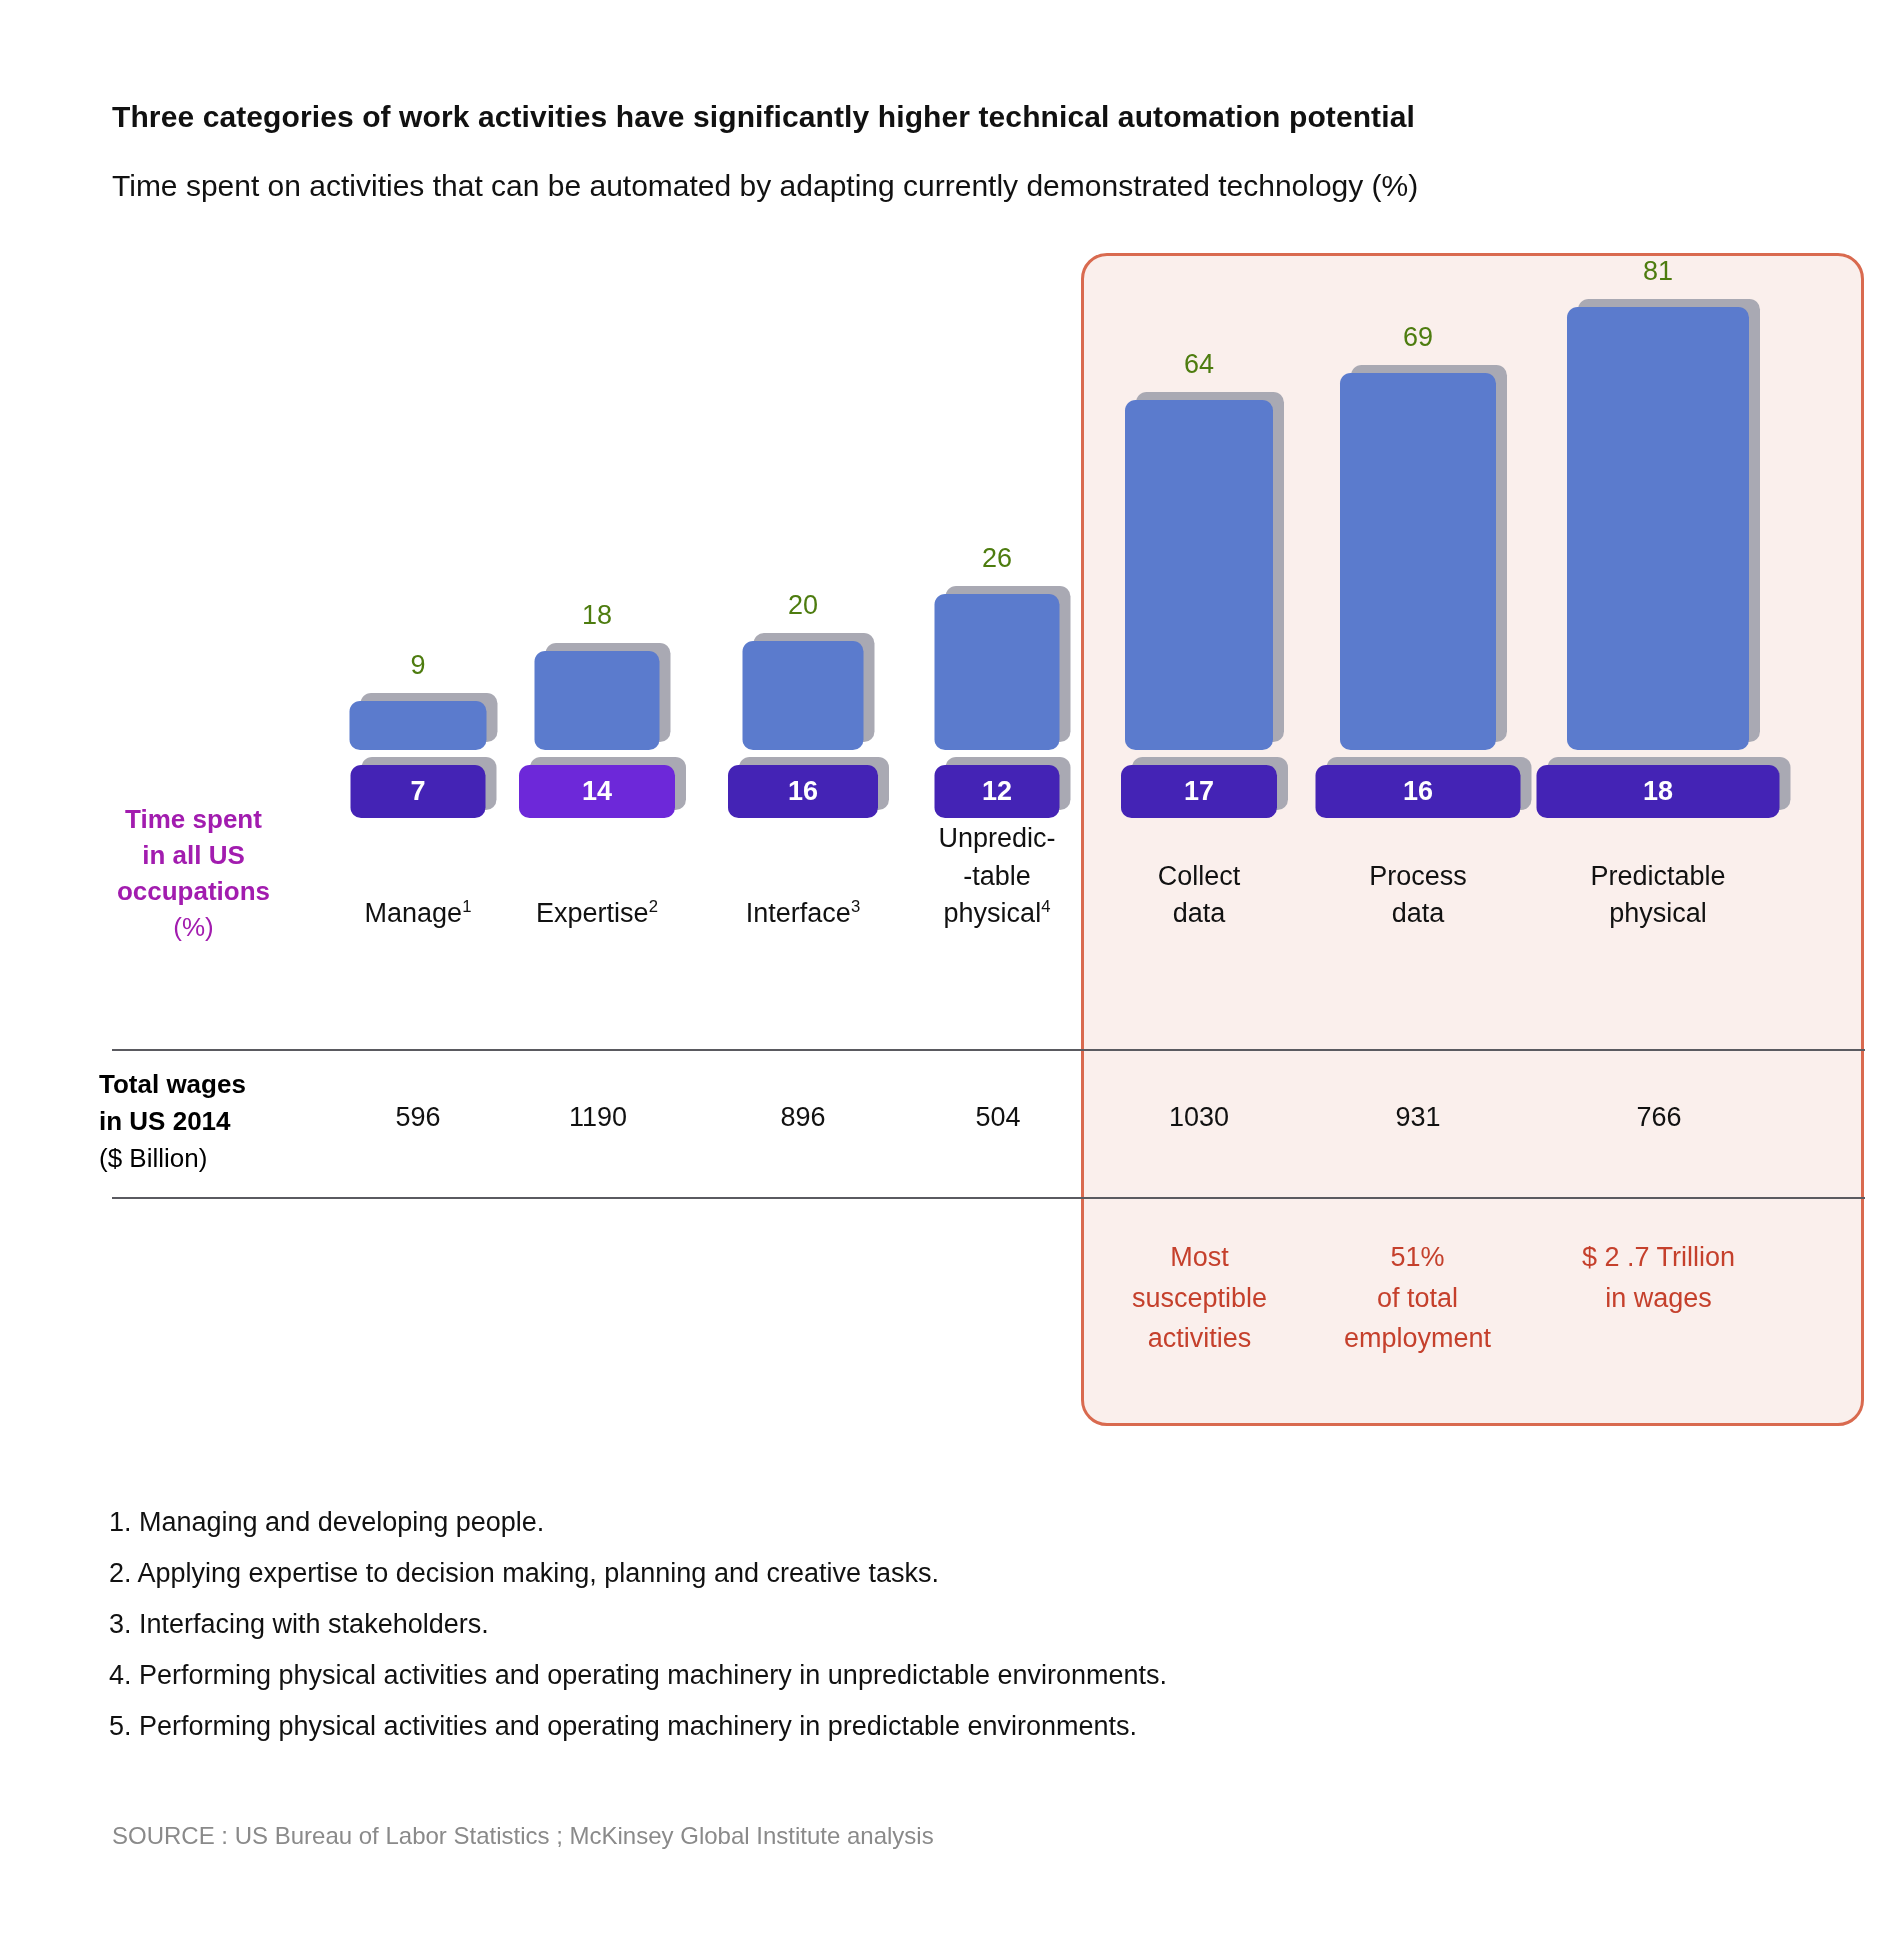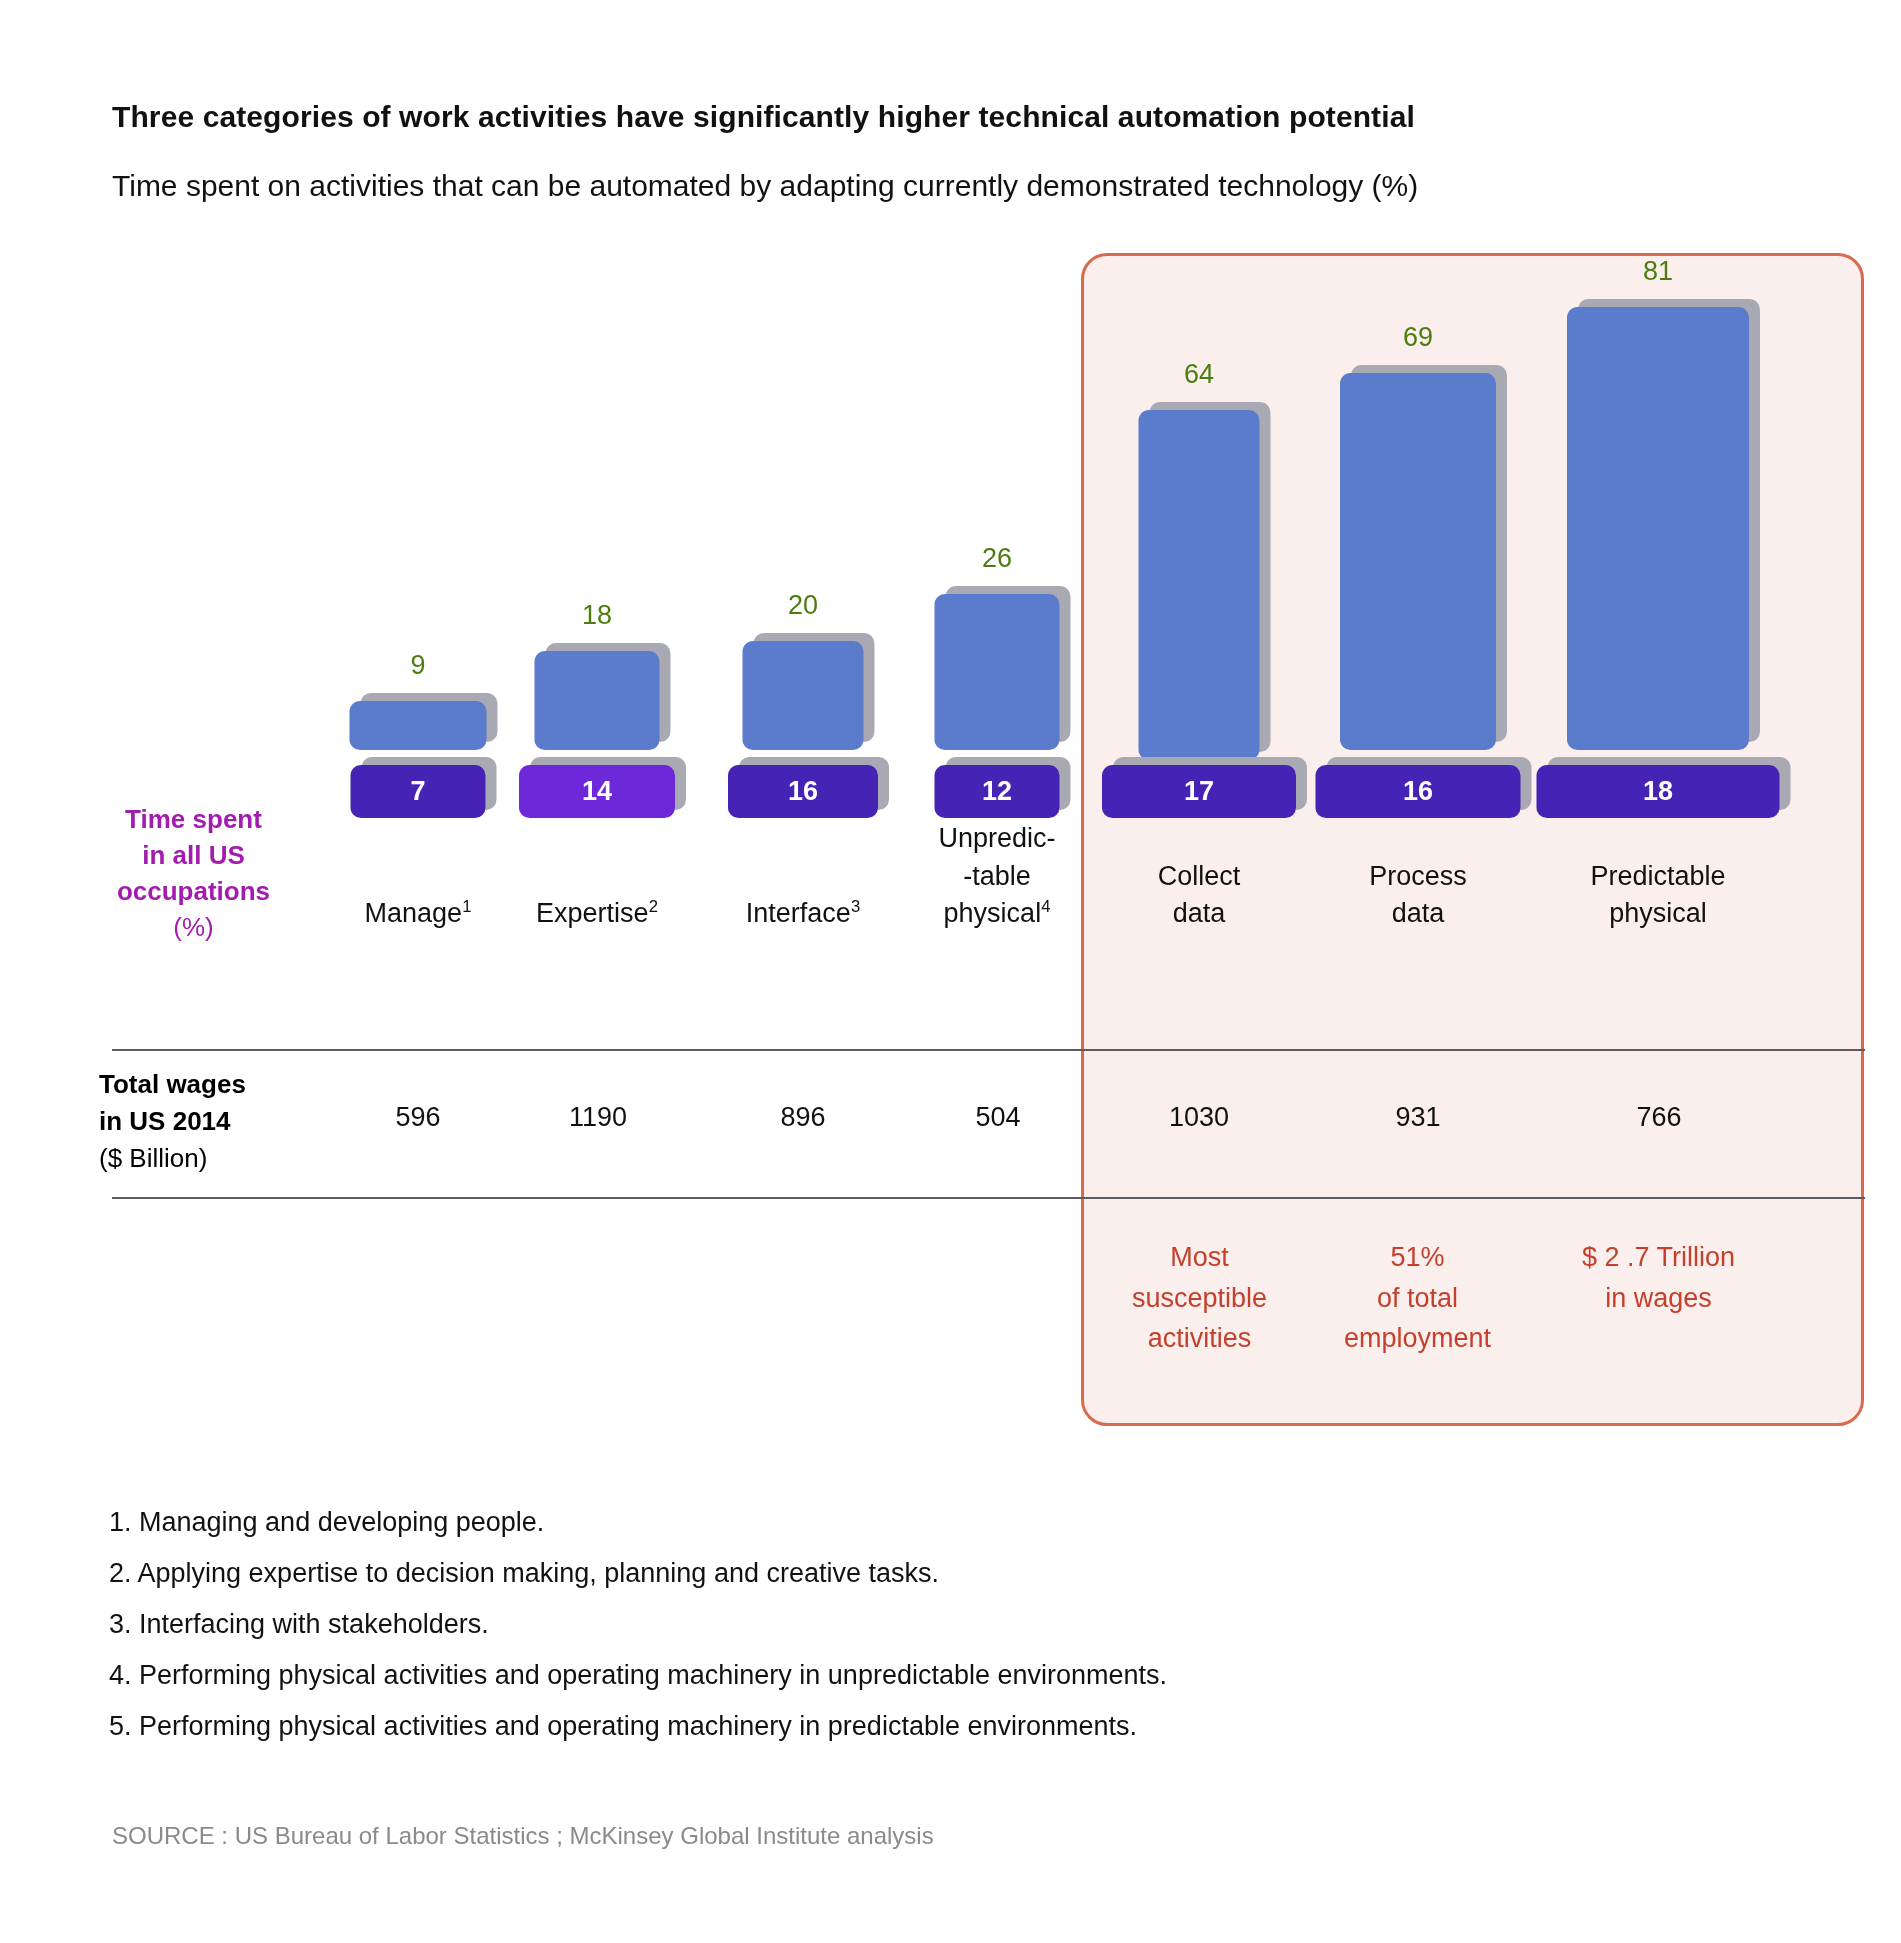--- a/index.html
+++ b/index.html
@@ -307,26 +307,26 @@
             <span class="pbox-value">12</span>
           </div>
         </div>
         <div class="cat-label">
           <div>Unpredic-</div>
           <div>-table</div>
           <div>physical<sup>4</sup></div>
         </div>
       </div>
       <div class="cat-col" style="left: 973px; width: 228px;">
-        <div class="bar-wrap" style="width: 121px; height: 350px; bottom: 286px;">
+        <div class="bar-wrap" style="width: 148px; height: 350px; bottom: 296px;">
           <div class="bar-shadow" style="background: rgb(169, 169, 179);"></div>
           <div class="bar-fill" style="background: rgb(91, 123, 205);"></div>
           <div class="bar-value">64</div>
         </div>
-        <div class="pbox-wrap" style="width: 194px; bottom: 228px;">
+        <div class="pbox-wrap" style="width: 156px; bottom: 228px;">
           <div class="pbox-shadow" style="background: rgb(169, 169, 179);"></div>
           <div class="pbox-fill" style="background: rgb(68, 35, 181);">
             <span class="pbox-value">17</span>
           </div>
         </div>
         <div class="cat-label">
           <div>Collect</div>
           <div>data</div>
         </div>
       </div>

